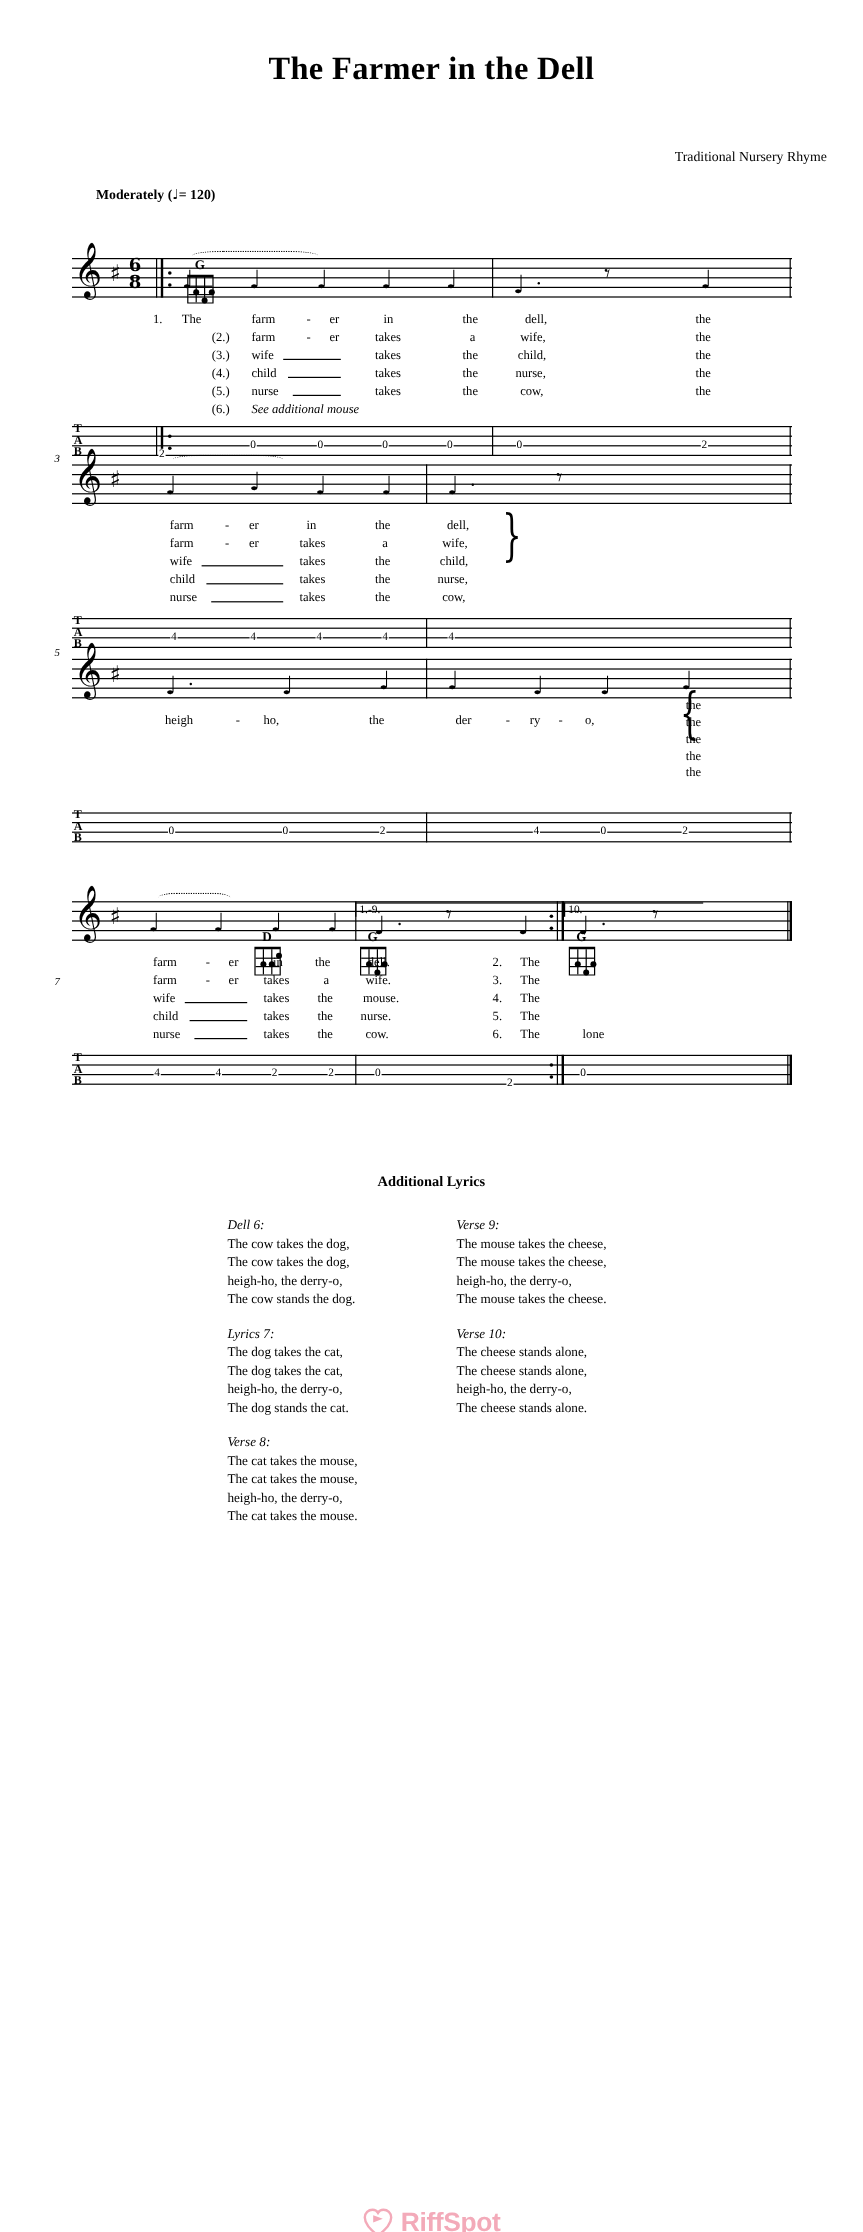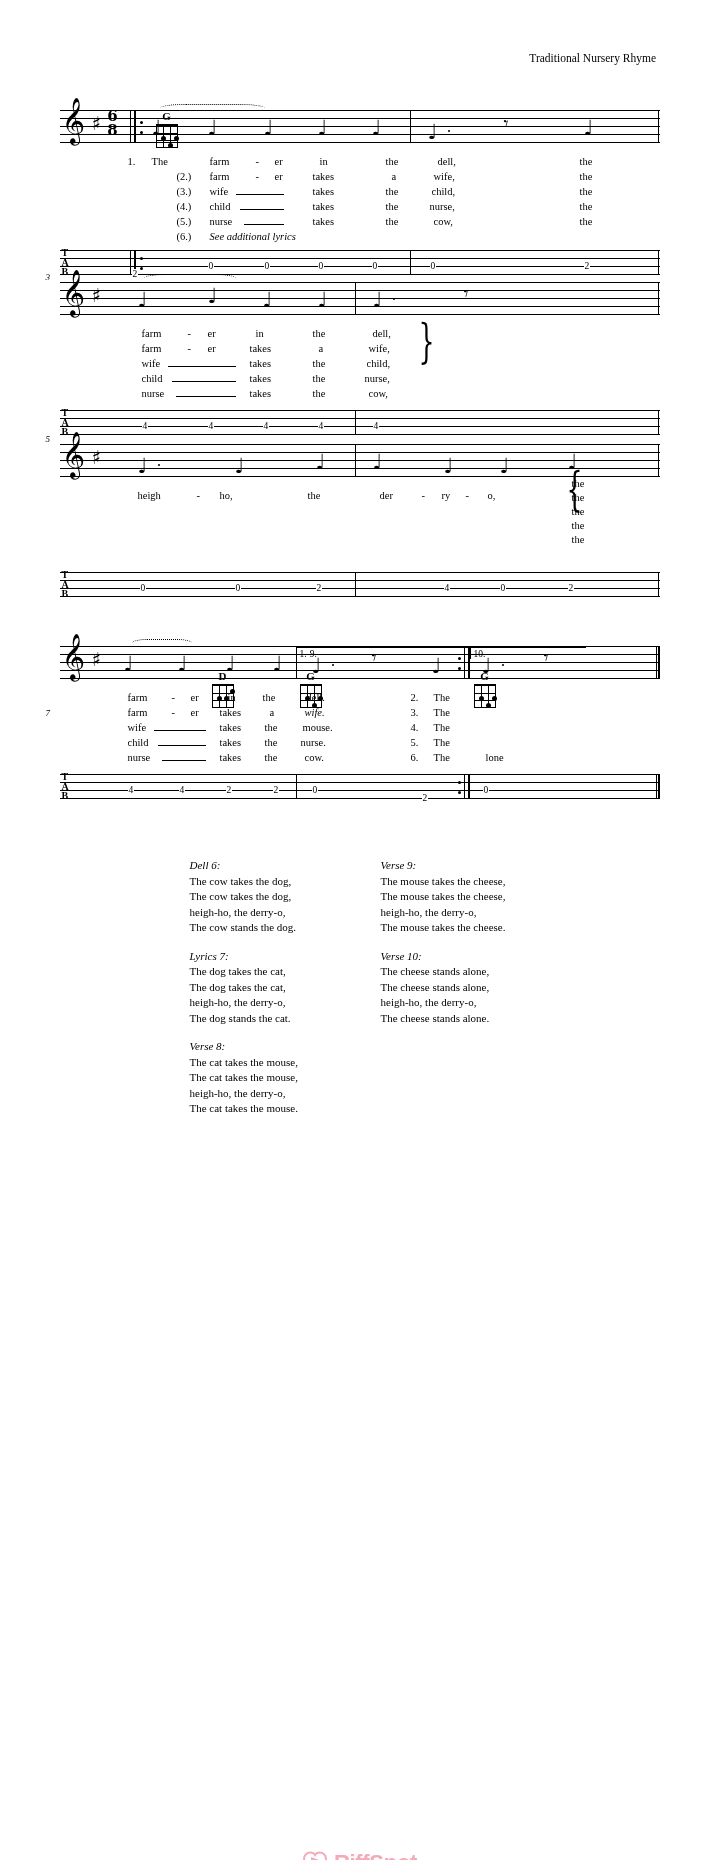--- a/index.html
+++ b/index.html
@@ -25,21 +25,21 @@
     font-family: "Liberation Serif", serif;
     font-weight: bold;
     font-size: 27px;
     margin-top: 42px;
     letter-spacing: 0.3px;
   }
   .credit {
     text-align: right;
     font-size: 11.5px;
     margin-top: 52px;
-    padding-right: 63px;
+    padding-right: 30px;
   }
   .tempo {
     margin-top: 18px;
     padding-left: 80px;
     font-size: 11.5px;
     font-weight: bold;
     font-family: "Liberation Serif", serif;
   }
   .tempo .note-glyph { font-family: "DejaVu Sans", sans-serif; font-weight: normal; }
 
@@ -281,23 +281,27 @@
     font-weight: bold;
     font-size: 22px;
     letter-spacing: -0.3px;
   }
 </style>
 </head>
 <body>
 
 <div class="page">
 
+  <div class="title">The Farmer in the Dell</div>
 
   <div class="credit">Traditional Nursery Rhyme</div>
 
+  <div class="tempo">
+    <span>Moderately (</span><span class="note-glyph">♩</span><span>= 120)</span>
+  </div>
 
   <div class="system" style="margin-top:14px;height:150px;">
 
     <div class="chordbox" style="left:96px;top:0px;">
       <div class="cname">G</div>
       <div class="grid">
         <i class="v" style="left:6px;"></i>
           <i class="v" style="left:13px;"></i>
         <i class="h" style="top:7px;"></i>
           <i class="h" style="top:14px;"></i>
@@ -379,21 +383,21 @@
 
       <div class="lw" style="left:117px;top:60px;">(5.)</div>
       <div class="lw" style="left:150px;top:60px;">nurse</div>
       <div class="ext" style="left:184px;top:60px;width:40px;"></div>
       <div class="lw" style="left:253px;top:60px;">takes</div>
       <div class="lw" style="left:326px;top:60px;">the</div>
       <div class="lw" style="left:374px;top:60px;">cow,</div>
       <div class="lw" style="left:520px;top:60px;">the</div>
 
       <div class="lw" style="left:117px;top:75px;">(6.)</div>
-      <div class="lw italic" style="left:150px;top:75px;">See additional lyrics</div>
+      <div class="lw italic" style="left:150px;top:75px;">See additional mouse</div>
     </div>
 
     <div class="tabstaff" style="margin-top:2px;">
       <div class="line"></div>
         <div class="line"></div>
         <div class="line"></div>
         <div class="line"></div>
       <div class="tabword" style="left:2px;top:-2px;">
         <div>T</div>
         <div>A</div>
@@ -651,21 +655,21 @@
       <div class="lw" style="left:203px;top:0px;">the</div>
       <div class="lw" style="left:247px;top:0px;">dell.</div>
       <div class="lw" style="left:351px;top:0px;">2.</div>
       <div class="lw" style="left:374px;top:0px;">The</div>
 
       <div class="lw" style="left:68px;top:15px;">farm</div>
       <div class="lw" style="left:112px;top:15px;">-</div>
       <div class="lw" style="left:131px;top:15px;">er</div>
       <div class="lw" style="left:160px;top:15px;">takes</div>
       <div class="lw" style="left:210px;top:15px;">a</div>
-      <div class="lw" style="left:245px;top:15px;font-style:italic;">wife.</div>
+      <div class="lw" style="left:245px;top:15px;">wife.</div>
       <div class="lw" style="left:351px;top:15px;">3.</div>
       <div class="lw" style="left:374px;top:15px;">The</div>
 
       <div class="lw" style="left:68px;top:30px;">wife</div>
       <div class="ext" style="left:94px;top:30px;width:52px;"></div>
       <div class="lw" style="left:160px;top:30px;">takes</div>
       <div class="lw" style="left:205px;top:30px;">the</div>
       <div class="lw" style="left:243px;top:30px;">mouse.</div>
       <div class="lw" style="left:351px;top:30px;">4.</div>
       <div class="lw" style="left:374px;top:30px;">The</div>
@@ -710,20 +714,21 @@
       <div class="repeatdots" style="left:398px;top:7px;">
           <b></b>
           <b></b>
         </div>
       <div class="tabnum" style="left:423px;top:11px;">0</div>
       <div class="barline" style="left:596px;top:0;height:25px;"></div>
       <div class="barline thick" style="left:598px;top:0;height:25px;"></div>
     </div>
   </div>
 
+  <div class="addl-title">Additional Lyrics</div>
 
   <div class="addl-wrap">
     <div class="addl-col">
       <div class="vtitle first">Dell 6:</div>
       <div>The cow takes the dog,</div>
       <div>The cow takes the dog,</div>
       <div>heigh-ho, the derry-o,</div>
       <div>The cow stands the dog.</div>
 
       <div class="vtitle">Lyrics 7:</div>

